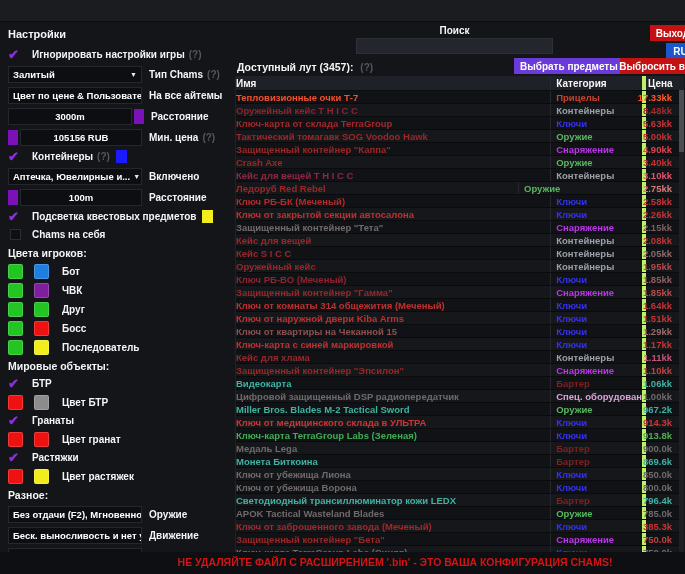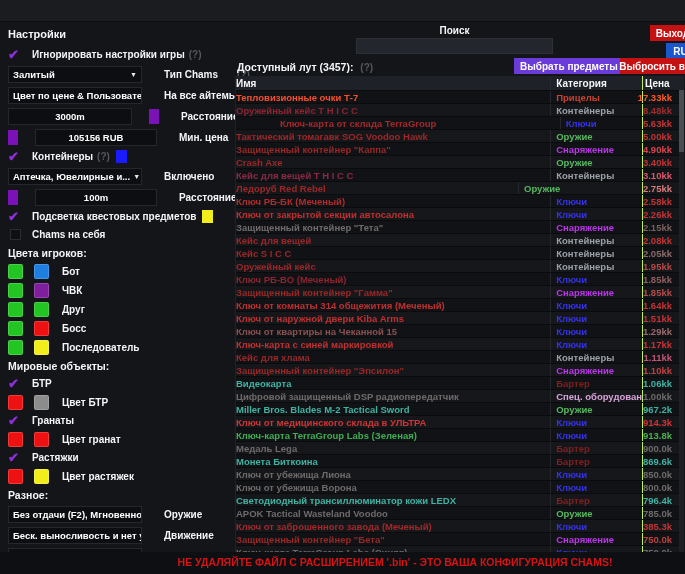--- a/index.html
+++ b/index.html
@@ -10,21 +10,21 @@
     font-weight:bold; color:#eceef0; font-size:10px;
   }
   .topstrip { position:absolute; left:0; top:0; width:685px; height:22px;
     background:#1b1c1f; border-bottom:1px solid #0c0d0f; }
 
   
   .sidebar { position:absolute; left:8px; top:28px; width:224px; }
   .sb-title { font-size:11px; color:#f4f5f7; margin-bottom:7px; }
   .s-row { display:flex; align-items:center; margin-bottom:3px; }
   .t-check { height:15px; }
-  .t-dropdown,.t-input { height:18px;gap:15px; }
+  .t-dropdown,.t-input { height:18px; }
   .t-header { height:15px; margin-top:3px; }
   .t-colorpair { height:16px; }
   .chk { width:18px; height:14px; display:flex; align-items:center; justify-content:flex-start; margin-right:4px; flex:none; }
   .chk .mark { color:#8b2fd6; font-size:13px; line-height:13px; }
   .chk .box { width:11px; height:11px; background:#0e0f13; border:1px solid #2b2d33; margin-left:2px; }
   .dd { width:134px; height:17px; background:#0d0e12; border:1px solid #25272d;
     display:flex; align-items:center; padding:0 4px; color:#fff; flex:none;
     white-space:nowrap; overflow:hidden; font-size:9.5px; }
   .dd .arrow { margin-left:auto; font-size:7px; color:#e8e8ea; padding-left:3px; }
   .inp { height:17px; background:#0d0e12; border:1px solid #25272d; color:#fff;
@@ -53,21 +53,21 @@
   .table { position:absolute; left:235px; top:76px; width:448px; height:476px;
     overflow:hidden; border-left:1px solid #1f2127; }
   .thead { display:flex; height:15px; background:#1e2127; border-bottom:1px solid #0b0c0e;
     align-items:center; color:#f4f5f7; font-size:10px; }
   .trow { display:flex; height:13px; align-items:center; font-size:9.5px;
     border-bottom:1px solid #0a0b0d; background:#15171b; }
   .trow:nth-child(odd) { background:#101216; }
   .c-name { width:315px; white-space:nowrap; overflow:hidden; }
   .c-cat { width:92px; padding-left:5px; border-left:1px solid #26282e; align-self:stretch;
     display:flex; align-items:center; white-space:nowrap; overflow:hidden; }
-  .c-price { width:41px; padding-right:0; border-left:1px solid #bef264; align-self:stretch;
+  .c-price { width:41px; padding-right:0; border-left:4px solid #bef264; align-self:stretch;
     display:flex; align-items:center; justify-content:flex-end; padding-right:11px; white-space:nowrap; }
   .thead .c-price { justify-content:flex-start; padding-left:2px; }
   .scrollbar { position:absolute; right:1px; top:76px; width:5px; height:476px; background:#1d2024; }
   .scroll-thumb { position:absolute; left:0; top:14px; width:5px; height:62px; background:#4a4e55; }
 
   
   .footer-strip { position:absolute; left:0; top:552px; width:685px; height:22px; background:#0e0f12; }
   .footer-warning { position:absolute; left:105px; top:556px; width:580px; text-align:center;
     color:#d41414; font-size:10.5px; white-space:nowrap; }
 </style>
@@ -255,21 +255,21 @@
         <div class="c-name" style="color: rgb(244, 81, 47);">Тепловизионные очки Т-7</div>
         <div class="c-cat" style="color: rgb(201, 67, 47);">Прицелы</div>
         <div class="c-price" style="color: rgb(255, 90, 38);">17.33kk</div>
       </div>
       <div class="trow">
         <div class="c-name" style="color: rgb(142, 36, 48);">Оружейный кейс T H I C C</div>
         <div class="c-cat" style="color: rgb(154, 160, 166);">Контейнеры</div>
         <div class="c-price" style="color: rgb(161, 42, 45);">8.48kk</div>
       </div>
       <div class="trow">
-        <div class="c-name" style="color: rgb(163, 40, 42); margin-left: 44px;">Ключ-карта от склада TerraGroup</div>
+        <div class="c-name" style="color: rgb(163, 40, 42);">Ключ-карта от склада TerraGroup</div>
         <div class="c-cat" style="color: rgb(53, 50, 232);">Ключи</div>
         <div class="c-price" style="color: rgb(197, 52, 52);">5.63kk</div>
       </div>
       <div class="trow">
         <div class="c-name" style="color: rgb(156, 39, 40);">Тактический томагавк SOG Voodoo Hawk</div>
         <div class="c-cat" style="color: rgb(85, 184, 94);">Оружие</div>
         <div class="c-price" style="color: rgb(194, 50, 51); padding-left: 16px;">5.00kk</div>
       </div>
       <div class="trow">
         <div class="c-name" style="color: rgb(153, 39, 38);">Защищенный контейнер "Каппа"</div>
@@ -405,21 +405,21 @@
         <div class="c-name" style="color: rgb(111, 106, 106);">Ключ от убежища Ворона</div>
         <div class="c-cat" style="color: rgb(53, 50, 232);">Ключи</div>
         <div class="c-price" style="color: rgb(111, 106, 106);">800.0k</div>
       </div>
       <div class="trow">
         <div class="c-name" style="color: rgb(63, 179, 161);">Светодиодный трансиллюминатор кожи LEDX</div>
         <div class="c-cat" style="color: rgb(124, 32, 32);">Бартер</div>
         <div class="c-price" style="color: rgb(63, 179, 161);">796.4k</div>
       </div>
       <div class="trow">
-        <div class="c-name" style="color: rgb(111, 106, 106);">APOK Tactical Wasteland Voodoo</div>
+        <div class="c-name" style="color: rgb(111, 106, 106);">APOK Tactical Wasteland Blades</div>
         <div class="c-cat" style="color: rgb(85, 184, 94);">Оружие</div>
         <div class="c-price" style="color: rgb(111, 106, 106);">785.0k</div>
       </div>
       <div class="trow">
         <div class="c-name" style="color: rgb(163, 40, 42);">Ключ от заброшенного завода (Меченый)</div>
         <div class="c-cat" style="color: rgb(53, 50, 232);">Ключи</div>
         <div class="c-price" style="color: rgb(197, 52, 52);">385.3k</div>
       </div>
       <div class="trow">
         <div class="c-name" style="color: rgb(153, 39, 38);">Защищенный контейнер "Бета"</div>

